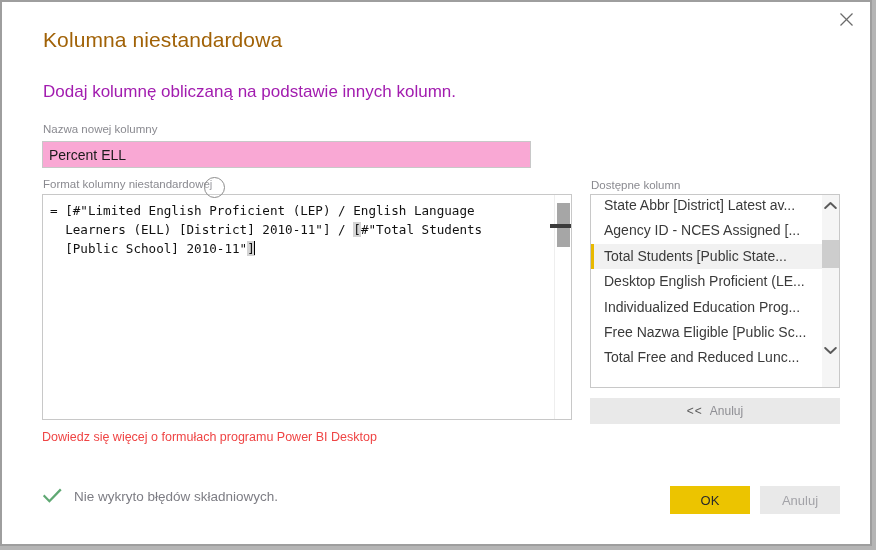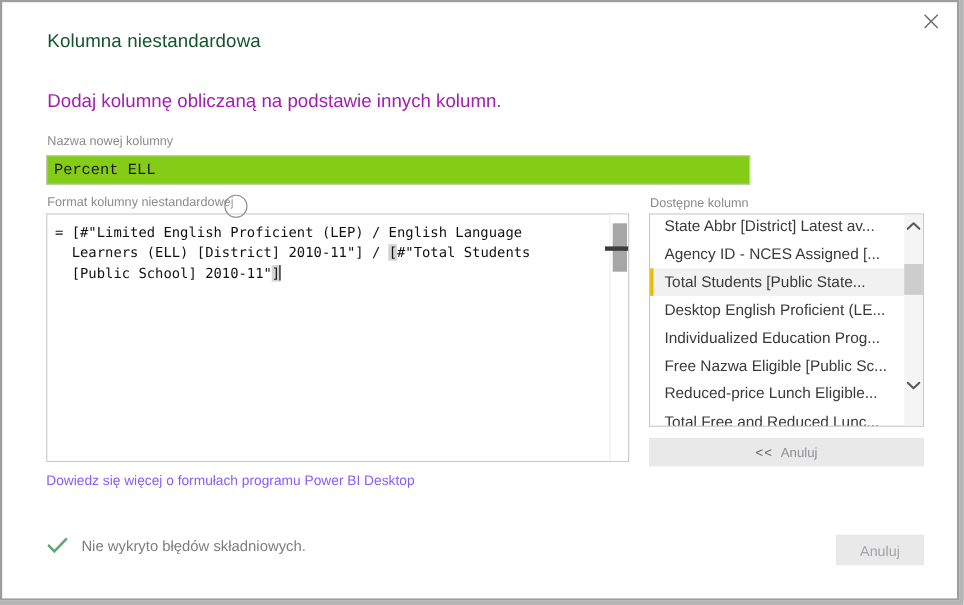--- a/index.html
+++ b/index.html
@@ -35,22 +35,22 @@
     justify-content: center;
     cursor: pointer;
   }
   #close-btn svg { display: block; }
 
   
   .dlg-title {
     position: absolute;
     left: 41px;
     top: 26px;
-    font-size: 17px;
-    color: #14532d;
+    font-size: 21px;
+    color: #a16207;
     letter-spacing: 0.1px;
     white-space: nowrap;
   }
   .dlg-subtitle {
     position: absolute;
     left: 41px;
     top: 80px;
     font-size: 17px;
     color: #a21caf;
     white-space: nowrap;
@@ -65,26 +65,26 @@
   }
   #label-name   { left: 41px; top: 121px; }
   #label-format { left: 41px; top: 176px; }
   #label-cols   { left: 589px; top: 177px; }
 
   
   #name-input {
     position: absolute;
     left: 40px;
     top: 139px;
-    width: 640px;
+    width: 489px;
     height: 27px;
     box-sizing: border-box;
     border: 1px solid #c8c8c8;
-    background: #84cc16;
-    font-family: Liberation Mono, monospace;
+    background: #f9a8d4;
+    font-family: Liberation Sans, sans-serif;
     font-size: 14px;
     color: #1b1b1b;
     padding: 0 6px;
     outline: none;
   }
 
   
   #formula-box {
     position: absolute;
     left: 40px;
@@ -146,21 +146,21 @@
     height: 4px;
     background: #3b3b3b;
   }
 
   
   #help-link {
     position: absolute;
     left: 40px;
     top: 428px;
     font-size: 12.5px;
-    color: #8b5cf6;
+    color: #ef4444;
     text-decoration: none;
     cursor: pointer;
     white-space: nowrap;
   }
 
   
   #status-row {
     position: absolute;
     left: 41px;
     top: 486px;
@@ -344,21 +344,20 @@
   <div class="field-label" id="label-cols">Dostępne kolumn</div>
 
   <div id="cols-list">
     <div id="cols-inner">
         <div class="col-item">State Abbr [District] Latest av...</div>
         <div class="col-item">Agency ID - NCES Assigned [...</div>
         <div class="col-item selected">Total Students [Public State...</div>
         <div class="col-item">Desktop English Proficient (LE...</div>
         <div class="col-item">Individualized Education Prog...</div>
         <div class="col-item">Free Nazwa Eligible [Public Sc...</div>
-        <div class="col-item">Reduced-price Lunch Eligible...</div>
         <div class="col-item">Total Free and Reduced Lunc...</div>
       </div>
     <div id="cols-scroll">
       <div class="scroll-arrow" id="cols-arrow-up">
         <svg width="13" height="9" viewBox="0 0 13 9" aria-hidden="true">
           <path d="M1.2 7 L6.5 2 L11.8 7" fill="none" stroke="#5a5a5a" stroke-width="1.9" stroke-linecap="round" stroke-linejoin="round"></path>
         </svg>
       </div>
       <div id="cols-thumb"></div>
       <div class="scroll-arrow" id="cols-arrow-down">
@@ -367,17 +366,18 @@
         </svg>
       </div>
     </div>
   </div>
 
   <button id="insert-btn">
     <span id="insert-chevrons">&lt;&lt;</span>
     <span>Anuluj</span>
   </button>
 
+  <button class="footer-btn" id="ok-btn">OK</button>
   <button class="footer-btn" id="cancel-btn">Anuluj</button>
 
   <div id="mouse-cursor"></div>
 
 </div>
 
 </body></html>

